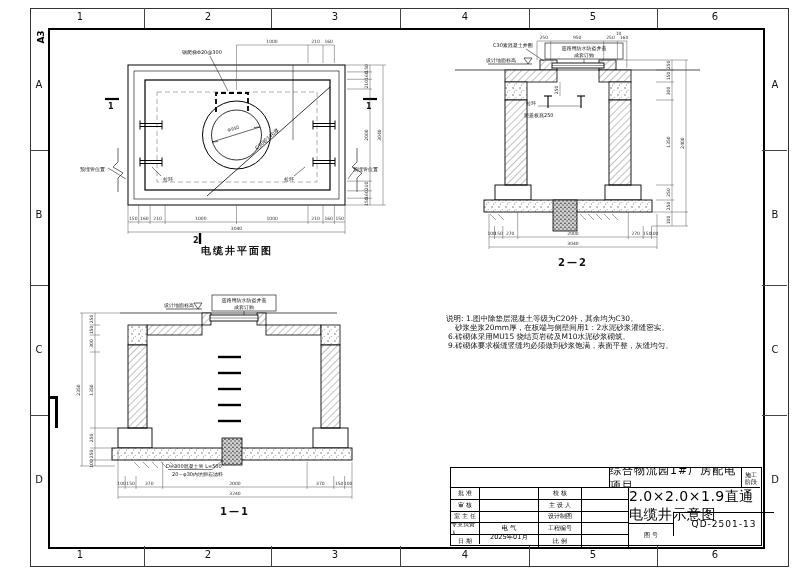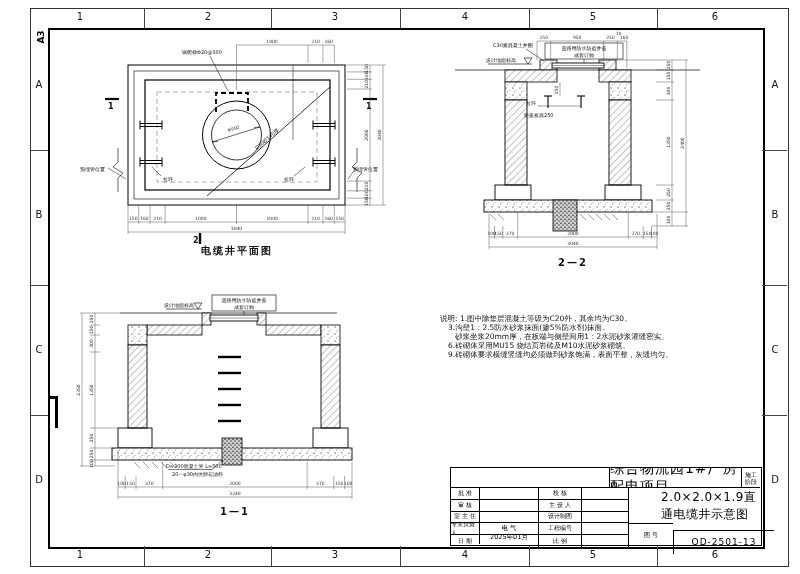--- a/index.html
+++ b/index.html
@@ -10,29 +10,29 @@
   .outer-border{left:30px;top:8px;width:757px;height:557px;border:1px solid #333;}
   .inner-border{left:48px;top:28px;width:713px;height:517px;border:2px solid #000;}
   .gridlab{position:absolute;width:20px;text-align:center;font-size:10px;color:#111;}
   .tickv{position:absolute;width:1px;background:#444;}
   .tickh{position:absolute;height:1px;background:#444;}
   .a3{position:absolute;left:34px;top:32px;font-size:9px;font-weight:bold;transform:rotate(-90deg);transform-origin:center;}
   
   .notes{position:absolute;left:430px;top:314px;width:338px;font-size:7.5px;line-height:9px;color:#111;}
   .notes .nline{margin-left:18px;}
   .notes .nline.cont{margin-left:25px;}
-  .notes .first{margin-left:10px;}
+  .notes .first{margin-left:16px;}
   
   .tb{position:absolute;left:450px;top:467px;width:312px;height:79px;border:1.5px solid #000;box-sizing:border-box;font-size:6.5px;}
   .tb .cell{position:absolute;box-sizing:border-box;display:flex;align-items:center;justify-content:center;overflow:hidden;}
   .tb .bl{border-left:1px solid #000;} .tb .bb{border-bottom:1px solid #000;}
   .tb .bt{border-top:1px solid #000;}
-  .proj{font-size:14px;letter-spacing:1px;}
+  .proj{font-size:11px;letter-spacing:1px;}
   .stage{font-size:6px;line-height:7px;flex-direction:column;}
-  .dwgtitle{font-size:12px;letter-spacing:0.5px;padding-left:32px;}
+  .dwgtitle{font-size:14px;letter-spacing:0.5px;}
   .dwgno{font-size:9px;letter-spacing:1px;}
   .rowlab{font-size:6px;letter-spacing:0px;}
   
   svg{position:absolute;overflow:visible;}
   svg text{font-family:"DejaVu Sans",sans-serif;fill:#111;}
   .d{font-size:4.5px;fill:#333;}
   .lbs{font-size:5px;}
   .ttl{font-size:10px;font-weight:bold;letter-spacing:2px;}
   .mk{font-size:8px;font-weight:bold;}
   .stepmark{position:absolute;background:#000;}
@@ -449,21 +449,20 @@
     <text class="d" x="260.4" y="195" text-anchor="middle">370</text>
     <text class="d" x="279.2" y="195" text-anchor="middle">150</text>
     <text class="d" x="288.2" y="195" text-anchor="middle">100</text>
     <text class="d" x="175" y="205" text-anchor="middle">3240</text>
     <text class="ttl" x="175" y="225" text-anchor="middle">1—1</text>
   </svg>
 
   <div class="notes">
     <div class="first"><span>说明:</span>
       <span>1.图中除垫层混凝土等级为C20外，其余均为C30。</span></div>
-    <div class="nline">3.沟壁1：2.5防水砂浆抹面(掺5%防水剂)抹面。</div>
     <div class="nline cont">砂浆坐浆20mm厚，在板端与侧壁间用1：2水泥砂浆灌缝密实。</div>
     <div class="nline">6.砖砌体采用MU15 烧结页岩砖及M10水泥砂浆砌筑。</div>
     <div class="nline">9.砖砌体要求横缝竖缝均必须做到砂浆饱满，表面平整，灰缝均匀。</div>
   </div>
 
   <div class="tb">
 
     <div class="cell bb" style="left:0;top:0;width:158px;height:20px"></div>
     <div class="cell bb bl proj" style="left:158px;top:0;width:132px;height:20px">综合物流园1#厂房配电项目</div>
     <div class="cell bb bl stage" style="left:290px;top:0;width:19px;height:20px">
@@ -490,16 +489,16 @@
     <div class="cell bl rowlab" style="left:87px;top:67.2px;width:43px;height:11.8px">比 例</div>
 
     <div class="cell bb bl" style="left:130px;top:20px;width:47px;height:11.8px"></div>
     <div class="cell bb bl" style="left:130px;top:31.8px;width:47px;height:11.8px"></div>
     <div class="cell bb bl" style="left:130px;top:43.6px;width:47px;height:11.8px"></div>
     <div class="cell bb bl" style="left:130px;top:55.4px;width:47px;height:11.8px"></div>
     <div class="cell bl" style="left:130px;top:67.2px;width:47px;height:11.8px"></div>
 
     <div class="cell bl dwgtitle" style="left:177px;top:20px;width:132px;height:35.4px">2.0×2.0×1.9直通电缆井示意图</div>
     <div class="cell bl bt rowlab" style="left:177px;top:55.4px;width:45px;height:23.6px">图  号</div>
-    <div class="cell bl bt dwgno" style="left:222px;top:62px;width:101px;height:23.6px">QD-2501-13</div>
+    <div class="cell bl bt dwgno" style="left:222px;top:44px;width:101px;height:23.6px">QD-2501-13</div>
   </div>
 
 </div>
 
 </body></html>

